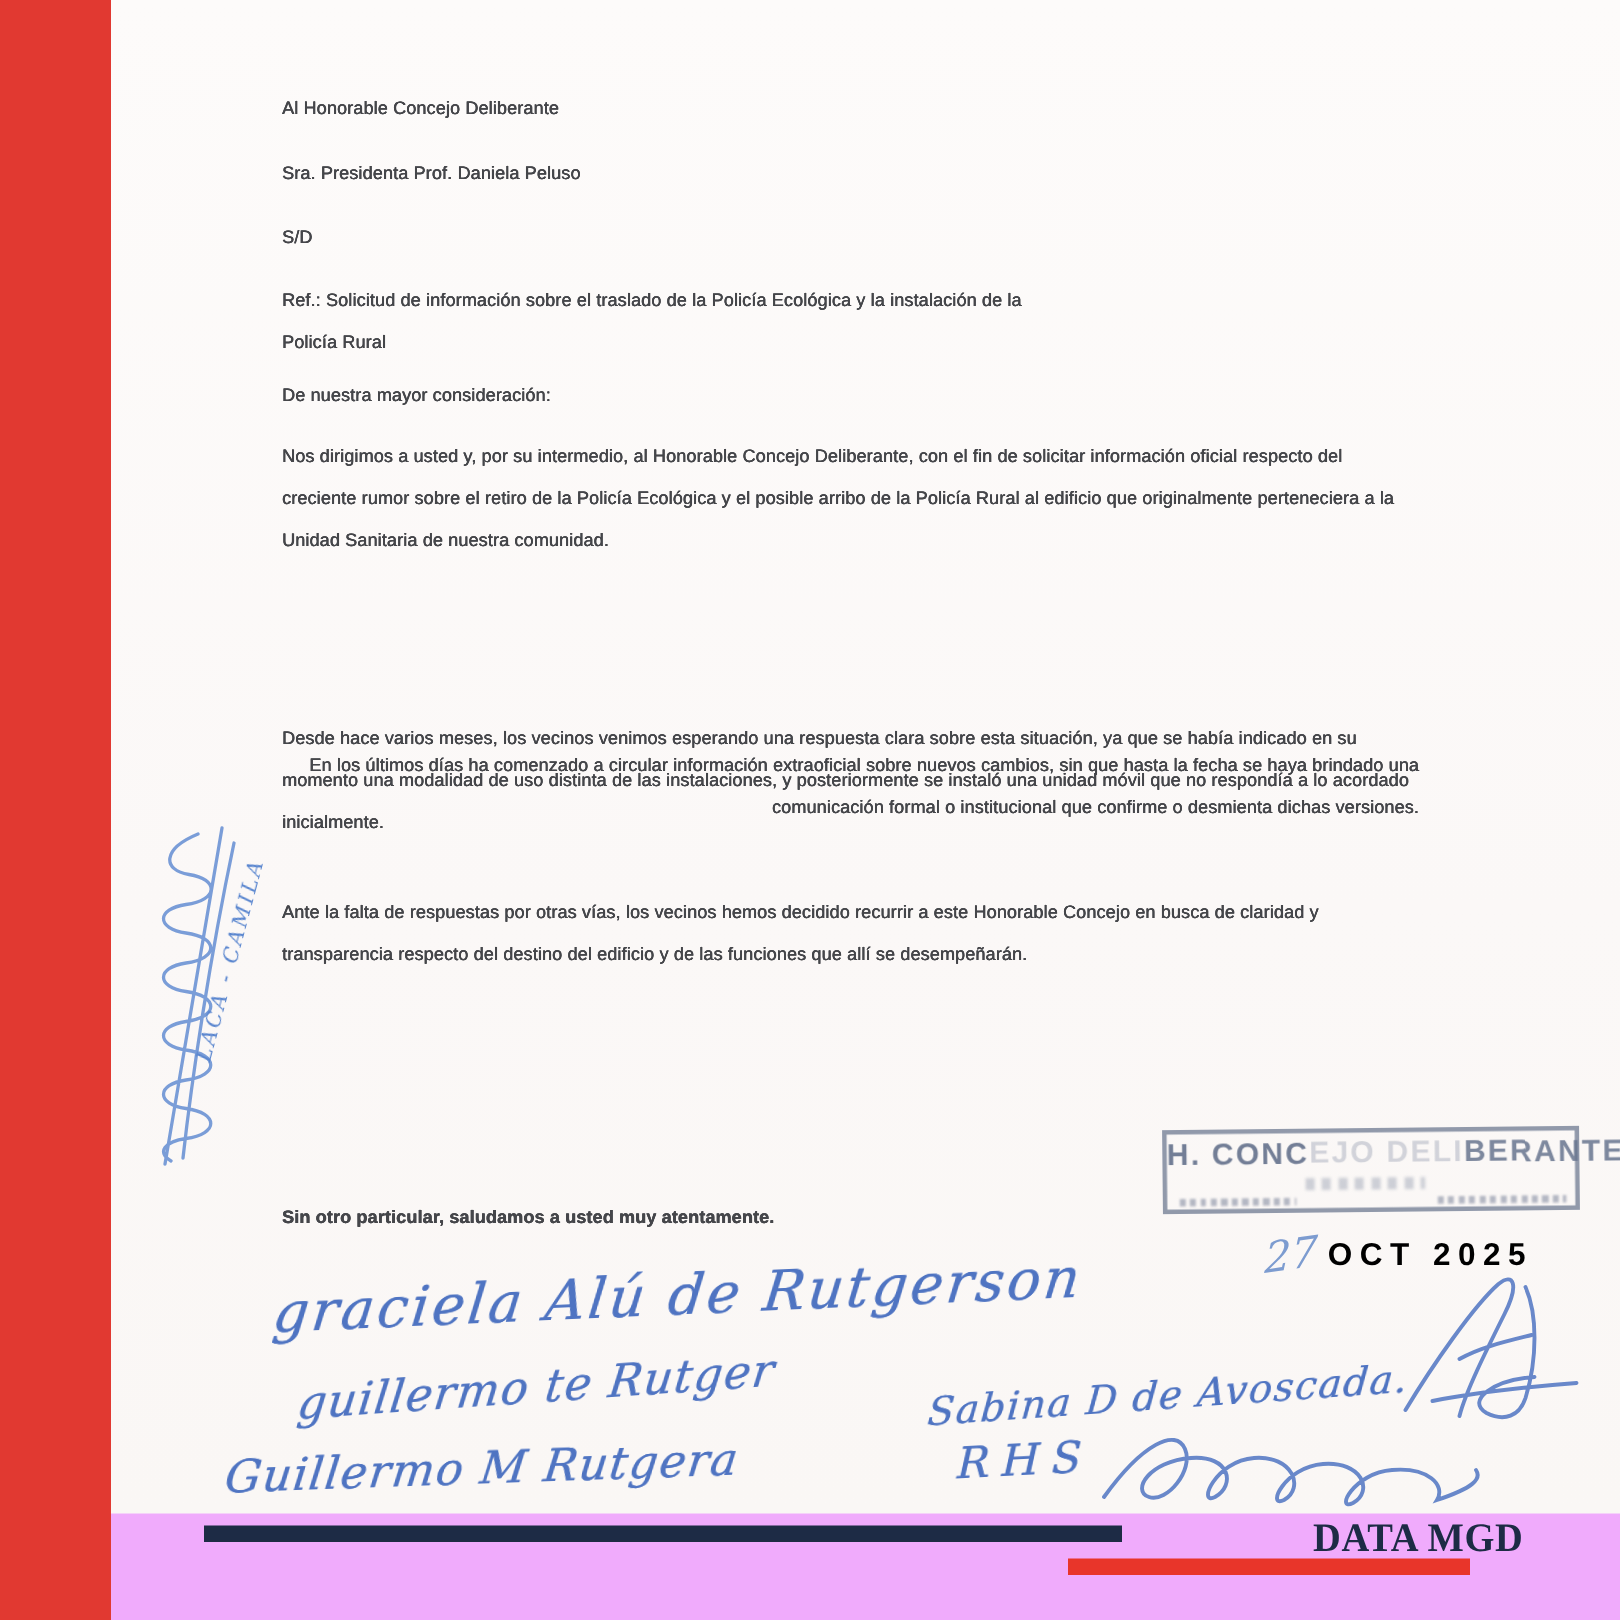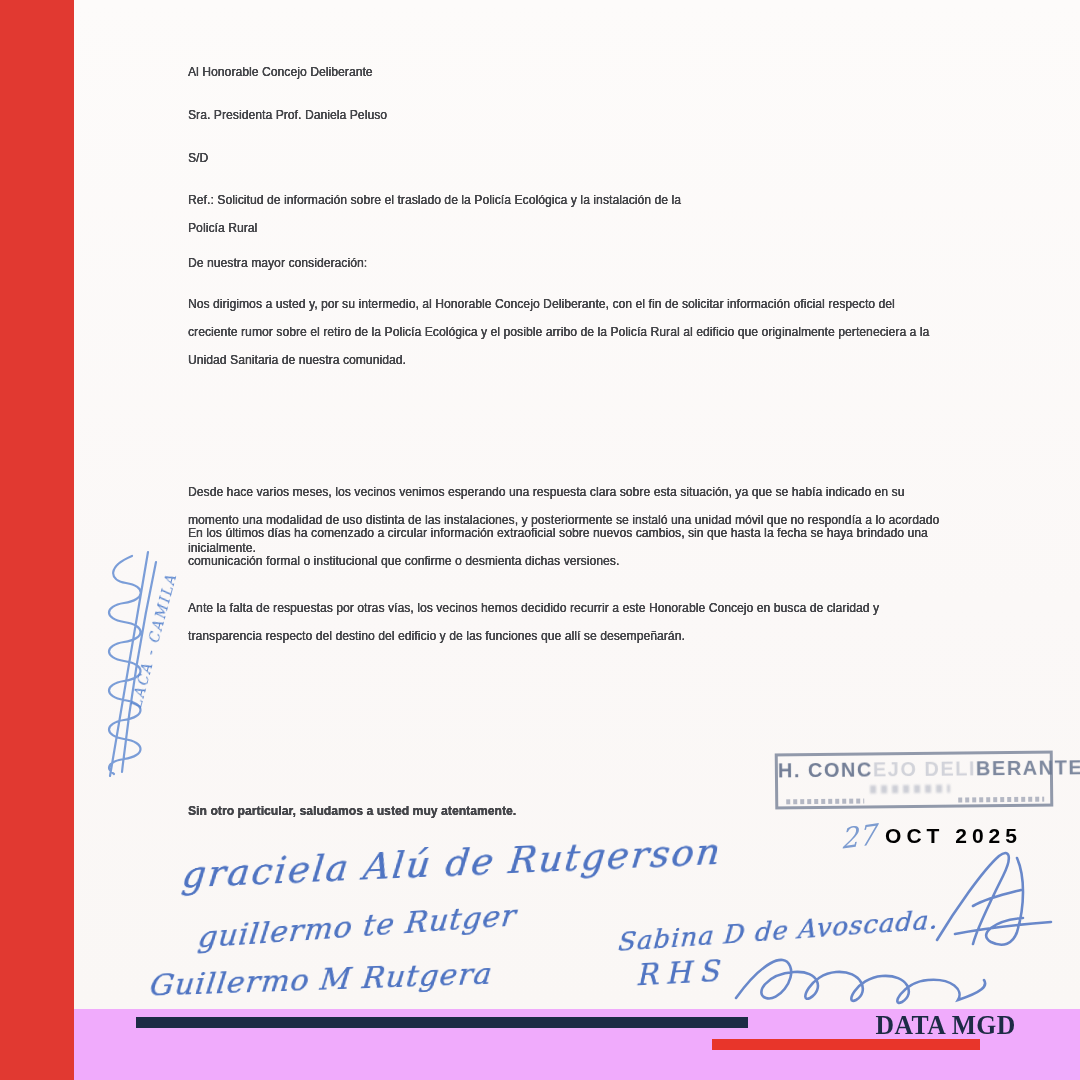--- a/index.html
+++ b/index.html
@@ -31,21 +31,21 @@
     filter:blur(.2px);
     letter-spacing:.1px;
   }
   .hdr-row { left:188px; top:58px; width:752px; display:flex; justify-content:space-between; }
   .addressee { left:188px; top:101px; }
   .despacho  { left:188px; top:144px; }
   .reference { left:188px; top:186px; width:770px; white-space:pre-line; }
   .salutation{ left:188px; top:249px; }
   .p1 { left:188px; top:290px; width:758px; }
   .p2 { left:188px; top:430px; width:758px;margin-top:48px; }
-  .p3 { left:188px; top:519px; width:758px; }
+  .p3 { left:188px; top:496px; width:758px;text-align:right; }
   .p4 { left:188px; top:594px; width:758px; }
   .p5 { left:188px; top:707px; width:758px; }
   .closing { left:188px; top:797px;font-weight:bold; }
 
   
   .stamp-box {
     position:absolute; left:775px; top:752px; width:278px; height:56px;
     border:3px solid rgba(104,116,141,.72);
     transform:rotate(-.6deg);
     filter:blur(.35px);

